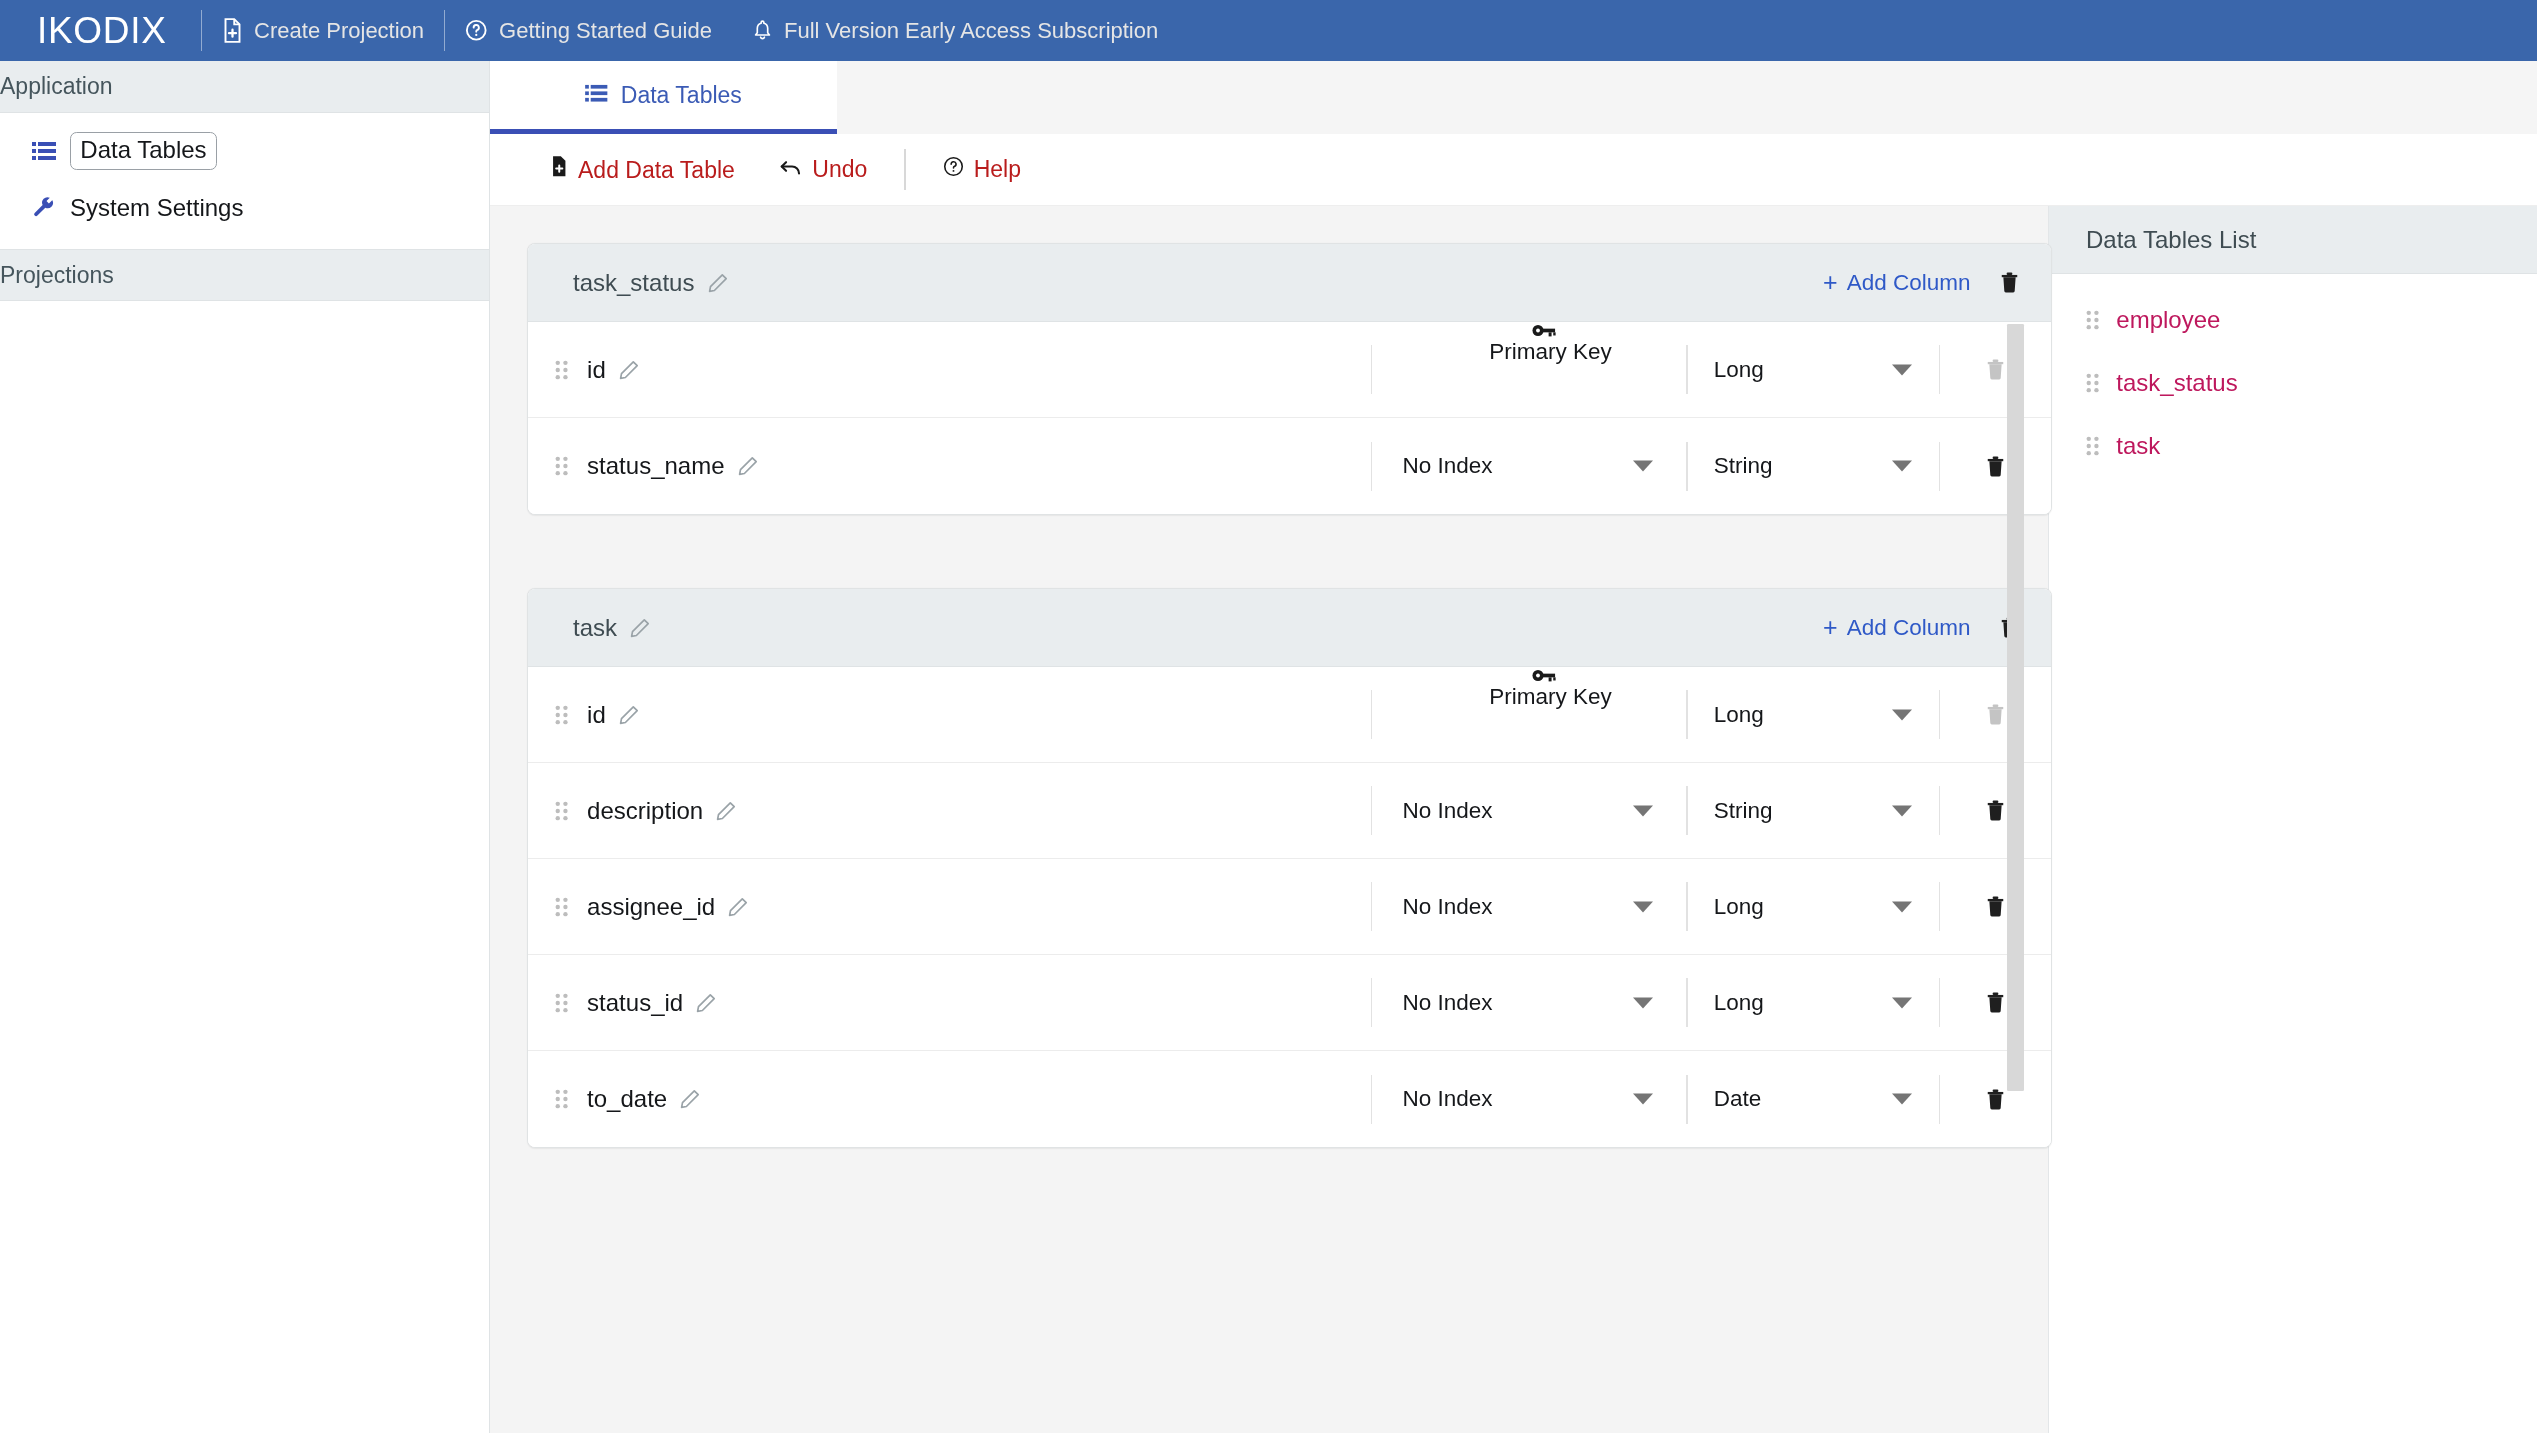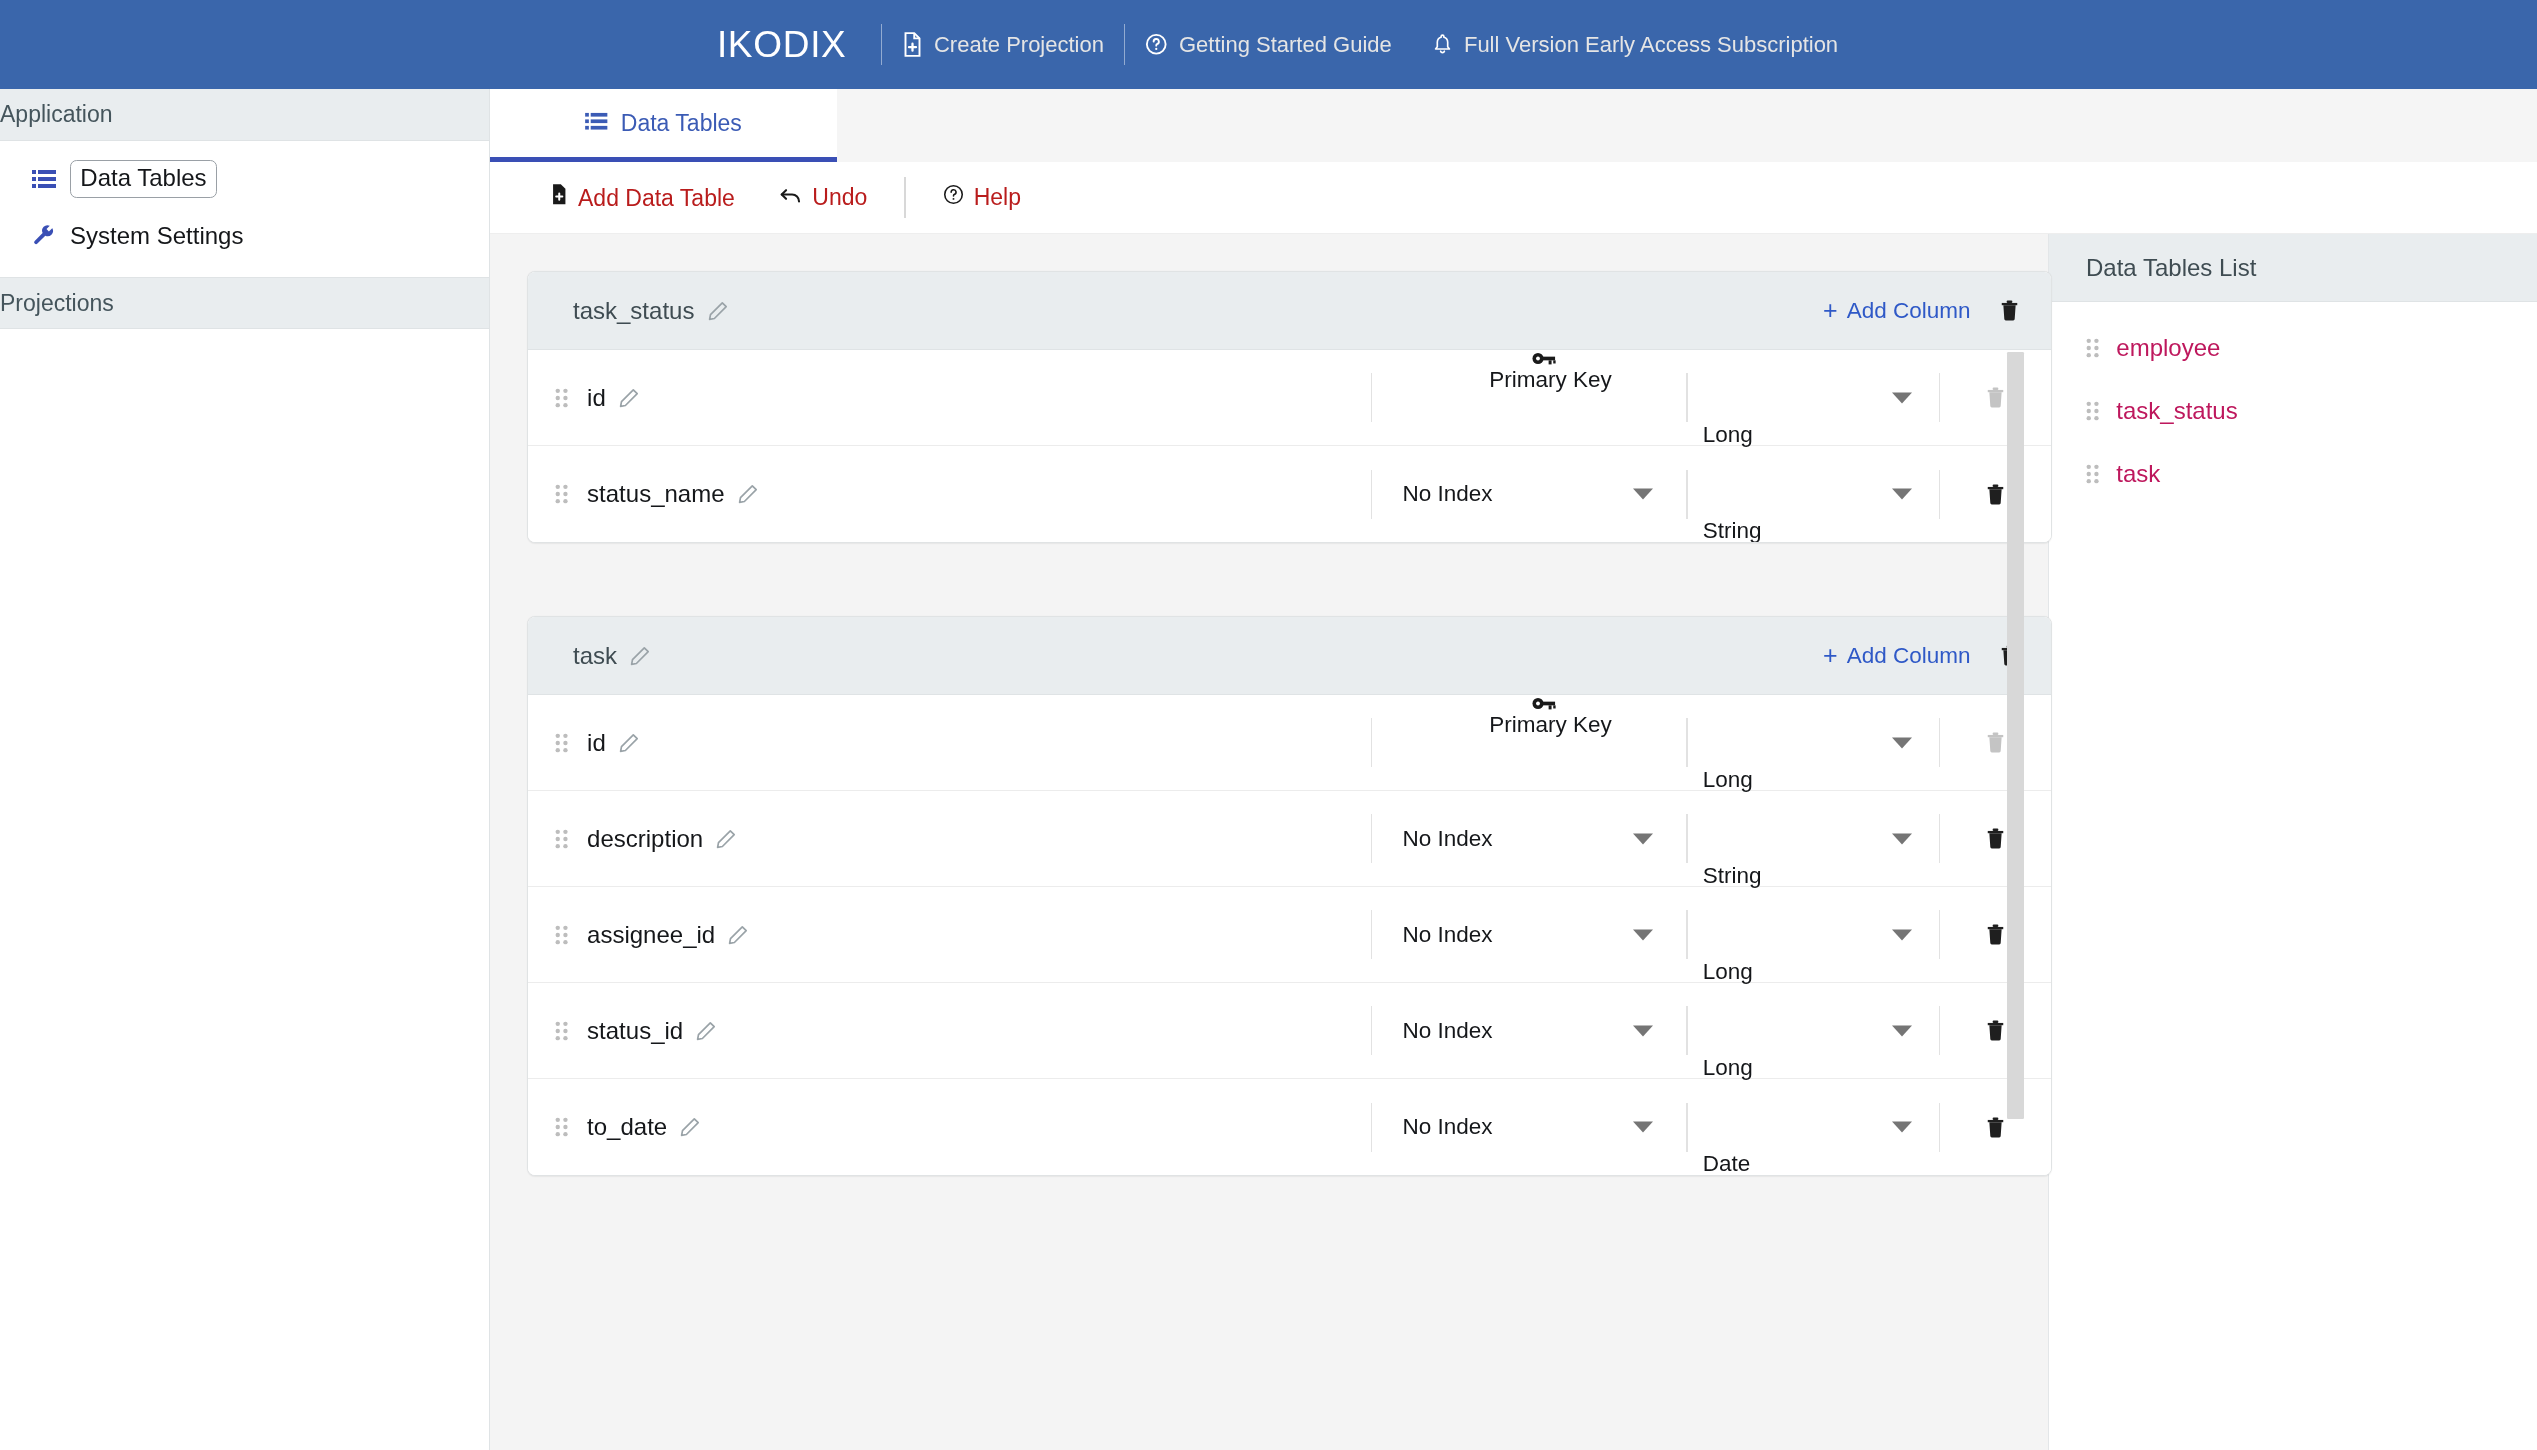--- a/index.html
+++ b/index.html
@@ -5,23 +5,23 @@
   * { box-sizing: border-box; margin: 0; padding: 0; }
   html, body {
     width: 2538px; height: 1451px;
     font-family: "Liberation Sans", sans-serif;
     background: #ffffff;
     overflow: hidden;
   }
 
   
   .topbar {
-    height: 89px; background: #3a66ab;
+    height: 61px; background: #3a66ab;
     display: flex; align-items: center;
-    padding-left: 37px; color: #ffffff; justify-content: center;
+    padding-left: 37px; color: #ffffff;
   }
   .brand {
     font-size: 37px; letter-spacing: 0.7px; font-weight: 400;
     color: #ffffff; padding-right: 34px;
   }
   .topdiv { width: 1.3px; height: 41px; background: rgba(255,255,255,.45); }
   .topitem {
     display: flex; align-items: center; gap: 11.2px;
     font-size: 22px; color: #e5e5e5; padding: 0 20px; height: 79px;
     cursor: pointer; white-space: nowrap;
@@ -111,22 +111,22 @@
   .grip { width: 30px; margin-left: 18.5px; display: flex; align-items: center; justify-content: center; cursor: grab; }
   .col-name { font-size: 24px; color: #15171a; margin-left: 10.6px; white-space: nowrap; }
   .col-name-cell { display: flex; align-items: center; flex: 1; min-width: 0; }
   .vdiv { width: 1.3px; height: 49px; background: #e2e2e2; }
   .cell-index {
     width: 314px; display: flex; align-items: center; justify-content: flex-start;
     padding-left: 30px; position: relative; height: 96px;
   }
   .cell-index.pk { padding-left: 30px; flex-direction: column; }
   .cell-type {
-    width: 251px; display: flex; align-items: flex-end;
-    padding-left: 15px; position: relative; height: 100px;
+    width: 251px; display: flex; align-items: center;
+    padding-left: 26px; position: relative; height: 100px;
   }
   .cell-text { font-size: 22.5px; color: #15171a; white-space: nowrap; }
   .cell-index.pk .cell-text { margin-left: 12px; }
   .caret {
     position: absolute; right: 26.4px; top: 50%; transform: translateY(-50%);
     width: 0; height: 0; border-left: 10px solid transparent; border-right: 10px solid transparent;
     border-top: 11.2px solid #757575; cursor: pointer;
   }
   .cell-index .caret { right: 33px; }
   .cell-del { width: 111px; display: flex; align-items: center; justify-content: center; height: 96px; }

